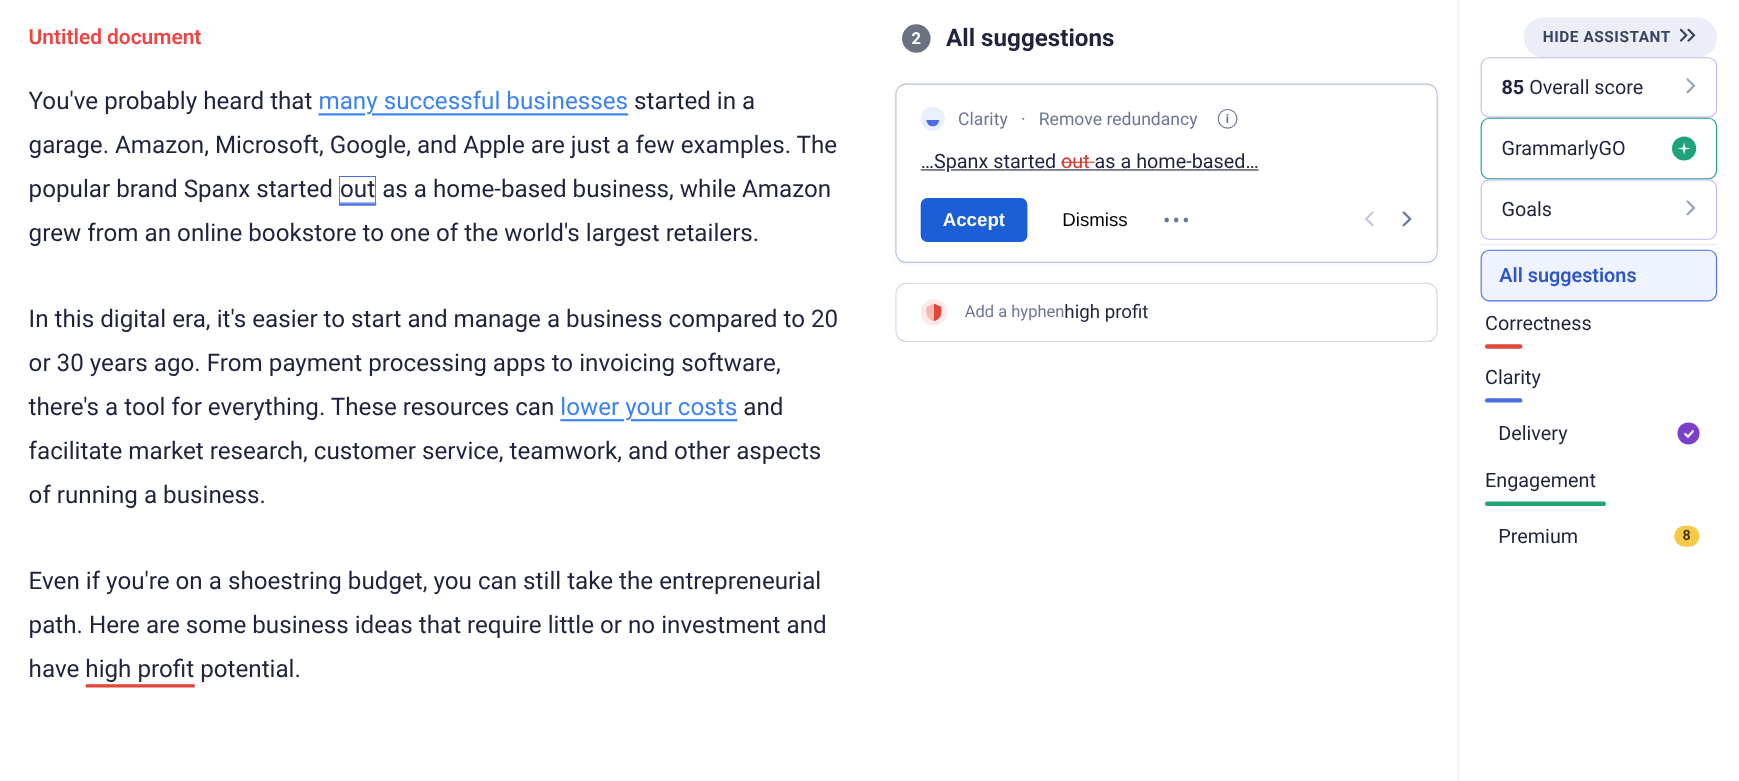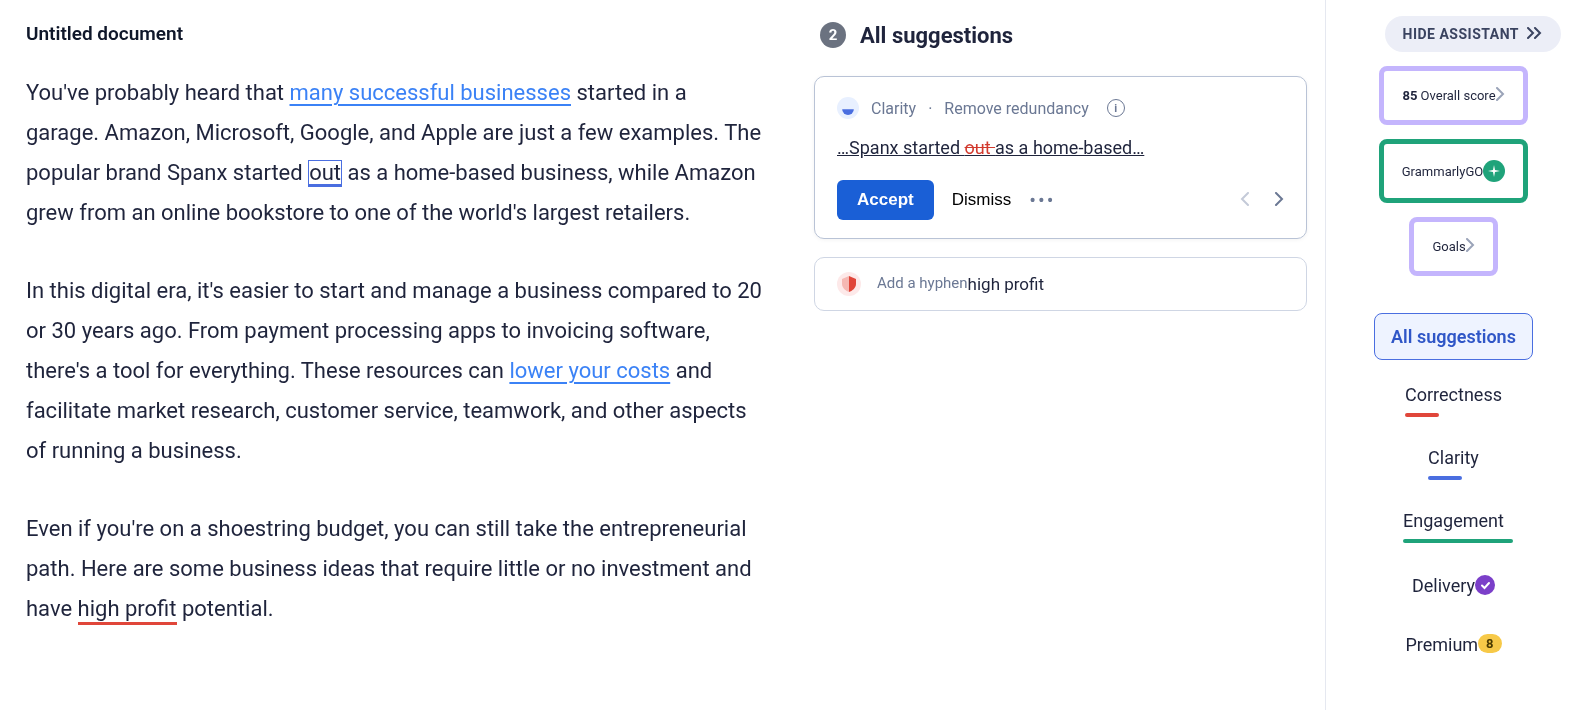--- a/index.html
+++ b/index.html
@@ -11,21 +11,21 @@
     height: 710px;
     display: flex;
     overflow: hidden;
   }
   
   .editor {
     flex: 0 0 790px;
     padding: 22px 26px 0 26px;
   }
   .doc-title {
-    color: #0f172a;
+    color: #ef4444;
     font-size: 19px;
     font-weight: 600;
     margin-bottom: 28px;
   }
   .doc-body {
     font-size: 22px;
     line-height: 40px;
     color: #1f243c;
   }
   .doc-body p { margin-bottom: 38px; }
@@ -91,21 +91,21 @@
   .clarity-dot svg { width: 14px; height: 14px; }
   .info-circle {
     width: 18px; height: 18px; border: 1.5px solid #6b7894;
     border-radius: 50%; display: flex; align-items: center; justify-content: center;
     font-size: 11px; font-weight: 700; color: #6b7894; margin-left: 6px;
   }
   .snippet {
     font-size: 18px; color: #1f243c; margin-bottom: 22px; text-decoration: underline;
   }
   .strike { color: #d23a2e; text-decoration: line-through; }
-  .card-actions { display: flex; align-items: center; gap: 18px; }
+  .card-actions { display: flex; align-items: center; gap: 32px; }
   .btn-accept {
     background: #1a5fd6; color: #fff; border: none;
     font-size: 17px; font-weight: 600;
     padding: 10px 20px; border-radius: 6px; cursor: pointer;
   }
   .btn-dismiss {
     background: none; border: none; color: #000000;
     font-size: 17px; cursor: pointer;
   }
   .more-dots { color: #6b7894; font-size: 20px; letter-spacing: 2px; cursor: pointer; }
@@ -122,37 +122,37 @@
   }
   .collapsed-text { display: flex; flex-direction: row; }
   .collapsed-label { color: #6b7894; font-size: 15px; }
   .collapsed-term { color: #1f243c; font-size: 17px; }
 
   
   .sidebar {
     flex: 1;
     border-left: 1px solid #e5e8f0;
     padding: 16px 20px 0 20px;
-    display: flex; flex-direction: column; gap: 14px; align-items: center;
+    display: flex; flex-direction: column; 
   }
   .hide-pill {
     align-self: flex-end;
     background: #eceef7;
     border-radius: 22px;
     padding: 10px 18px;
     font-size: 14px; font-weight: 700; letter-spacing: 0.5px;
     color: #3a4360;
     display: flex; align-items: center; gap: 8px;
     cursor: pointer;
   }
   .side-card {
-    border: 5px solid #c4b5fd; border-radius: 8px;
+    border: 1px solid #c4b5fd; border-radius: 8px;
     padding: 16px 18px;
     display: flex; align-items: center; justify-content: space-between;
-    font-size: 13px; color: #1f243c; cursor: pointer;
+    font-size: 18px; color: #1f243c; cursor: pointer;
   }
   .side-card .chev { color: #9aa3b8; }
   .side-card.go { border-color: #1fa37a; }
   .go-icon {
     width: 22px; height: 22px; border-radius: 50%;
     background: #1fa37a; display: flex; align-items: center; justify-content: center;
   }
   .divider { height: 1px; background: #e5e8f0; margin: 4px 0; }
   .filter {
     padding: 12px 16px;
@@ -301,31 +301,31 @@
   <div class="filter bar">
     <span>Correctness</span>
     <div class="bar-line" style="background:#e0463a;width:34px"></div>
   </div>
 
   <div class="filter bar">
     <span>Clarity</span>
     <div class="bar-line" style="background:#4a6ee0;width:34px"></div>
   </div>
 
-  <div class="filter bar">
-    <span>Engagement</span>
-    <div class="bar-line" style="background:#1fa37a;width:110px"></div>
-  </div>
-
   <div class="filter">
     <span>Delivery</span>
     <span class="right-icon check-circle">
       <svg width="11" height="11" viewBox="0 0 11 11">
           <path d="M2 5.5 L4.5 8 L9 3" stroke="#fff" stroke-width="2" fill="none" stroke-linecap="round"></path>
         </svg>
     </span>
   </div>
 
+  <div class="filter bar">
+    <span>Engagement</span>
+    <div class="bar-line" style="background:#1fa37a;width:110px"></div>
+  </div>
+
   <div class="filter">
     <span>Premium</span>
     <span class="right-icon premium-badge">8</span>
   </div>
 </div>
 
 </body></html>

